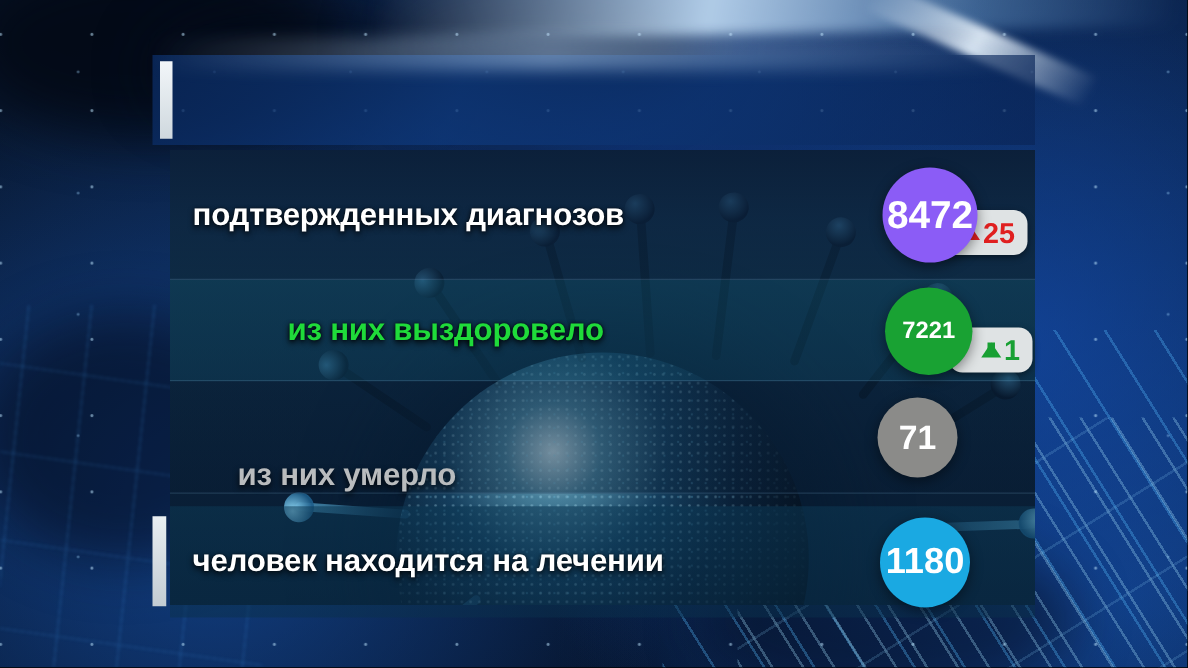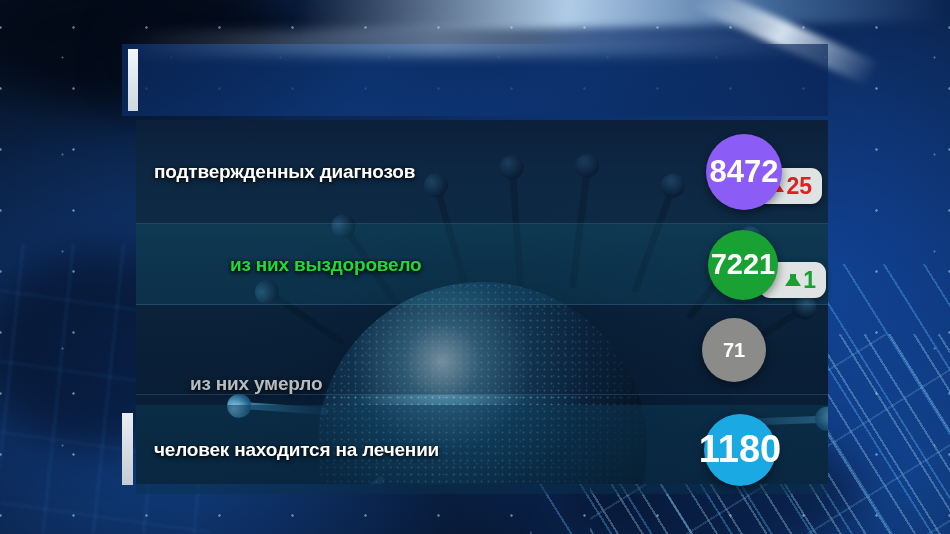--- a/index.html
+++ b/index.html
@@ -209,21 +209,21 @@
     position: absolute;
     left: 0; right: 0;
     height: 1px;
     background: rgba(140,195,235,0.18);
   }
 
   .row-label {
     position: relative;
     z-index: 3;
     margin-left: 18px;
-    font-size: 19px;
+    font-size: 25px;
     font-weight: 700;
     letter-spacing: -0.2px;
     white-space: nowrap;
   }
   .lbl-white { color: #ffffff; text-shadow: 0 2px 5px rgba(0,0,0,0.85), 0 0 2px rgba(0,0,0,0.7); }
   .lbl-green { color: #1fdb3a; text-shadow: 0 2px 5px rgba(0,0,0,0.9), 0 0 3px rgba(0,0,0,0.8); }
   .lbl-grey  { color: #b9bcbe; text-shadow: 0 2px 5px rgba(0,0,0,0.85); }
 
   .row-left-accent {
     position: absolute;
@@ -425,44 +425,44 @@
     </div>
 
     <div class="row row-2">
       <div class="row-tint"></div>
       <div class="row-label lbl-green" style="margin-left:94px;">из них выздоровело</div>
       <div class="value-group" style="width:170px;">
         <div class="delta-badge badge-green" style="right:2px; top:38px;">
           <span class="arrow"></span>
           <span class="dnum">1</span>
         </div>
-        <div class="value-circle vc-green" style="width:70px; height:70px; font-size:29px; margin-left:50px;">
+        <div class="value-circle vc-green" style="width:70px; height:70px; font-size:19px; margin-left:50px;">
           <span>7221</span>
         </div>
       </div>
       <div class="row-divider" style="bottom:0;"></div>
     </div>
 
     <div class="row row-3">
       <div class="row-tint"></div>
       <div class="row-label lbl-grey" style="margin-left:54px;">из них умерло</div>
       <div class="value-group" style="width:170px;">
-        <div class="value-circle vc-grey" style="width:64px; height:64px; font-size:20px; margin-left:44px;">
+        <div class="value-circle vc-grey" style="width:64px; height:64px; font-size:27px; margin-left:44px;">
           <span>71</span>
         </div>
       </div>
       <div class="row-divider" style="bottom:0;"></div>
     </div>
 
     <div class="row row-4">
       <div class="row-tint"></div>
       <div class="row-left-accent"></div>
       <div class="row-label lbl-white">человек находится на лечении</div>
       <div class="value-group" style="width:170px;">
-        <div class="value-circle vc-cyan" style="width:72px; height:72px; font-size:38px; margin-left:46px;">
+        <div class="value-circle vc-cyan" style="width:72px; height:72px; font-size:29px; margin-left:46px;">
           <span>1180</span>
         </div>
       </div>
     </div>
 
   </div>
 
   <div class="title-block">
     <div class="title-glow"></div>
     <div class="title-bar"></div>

